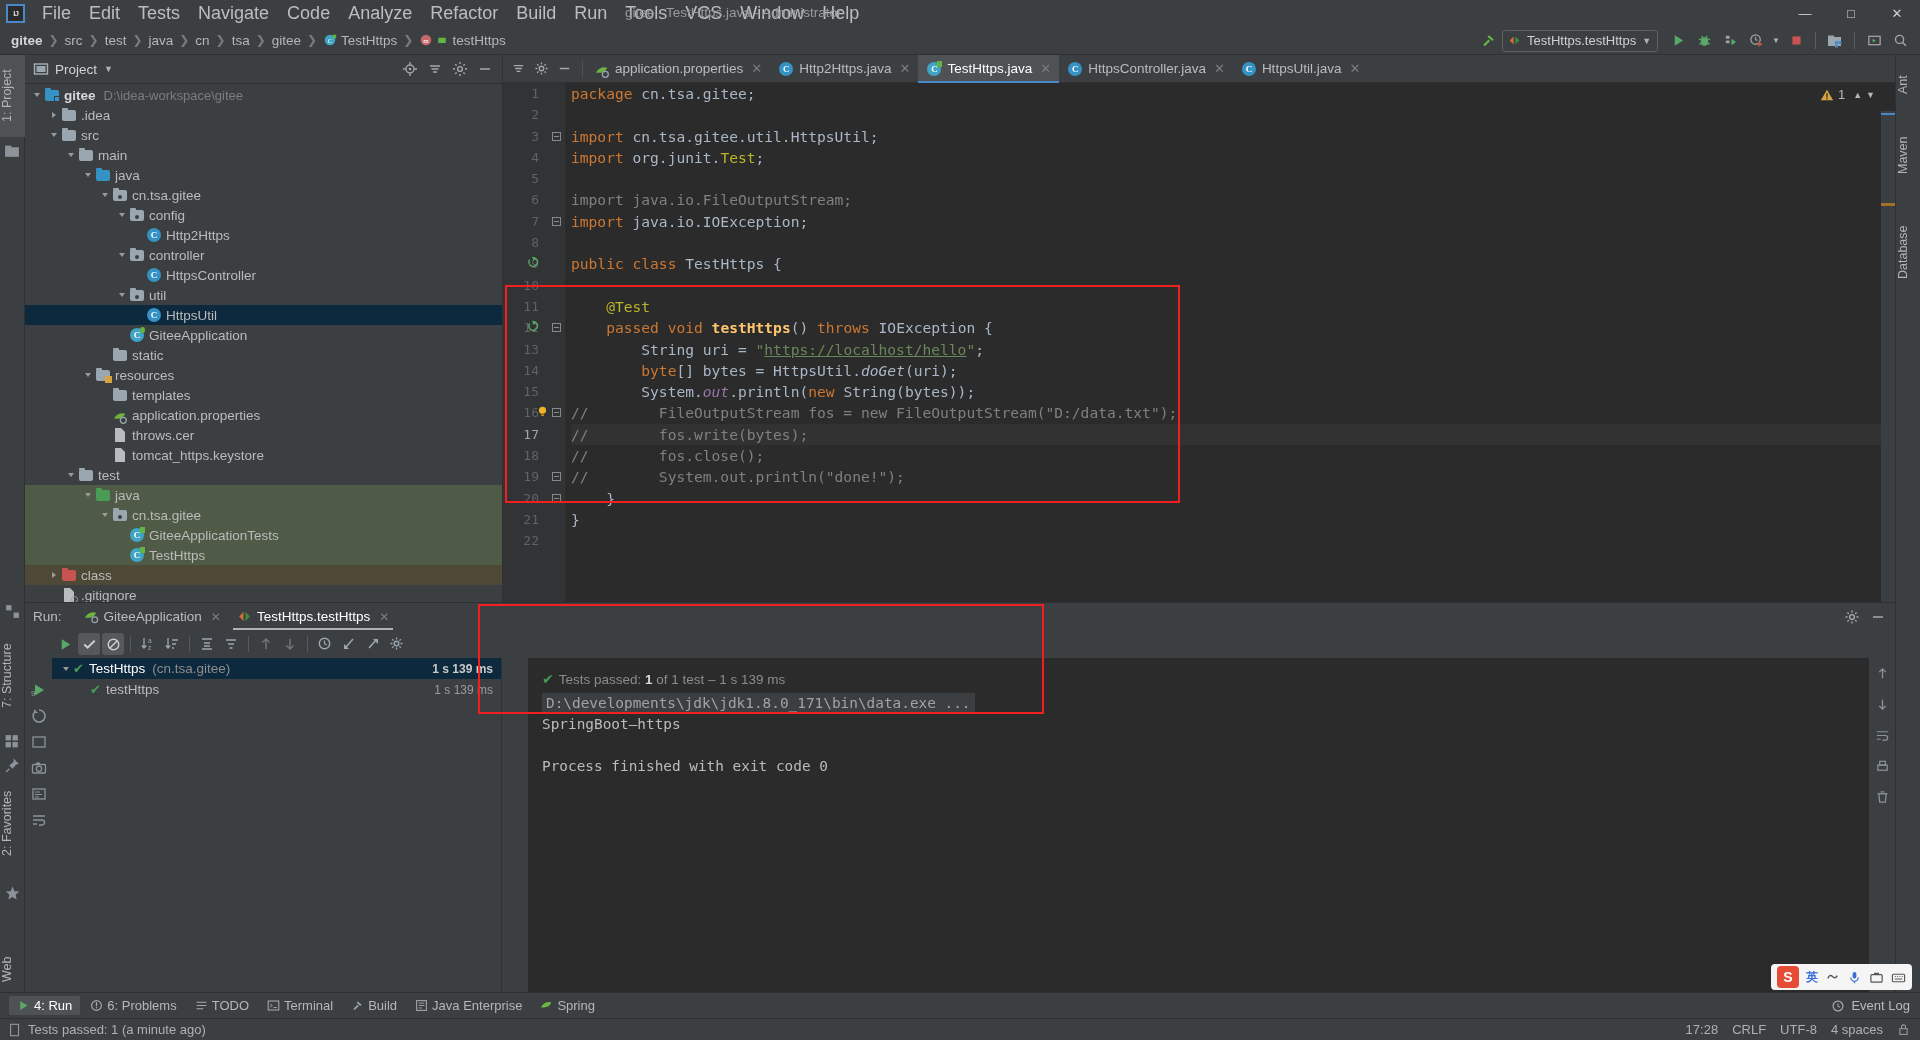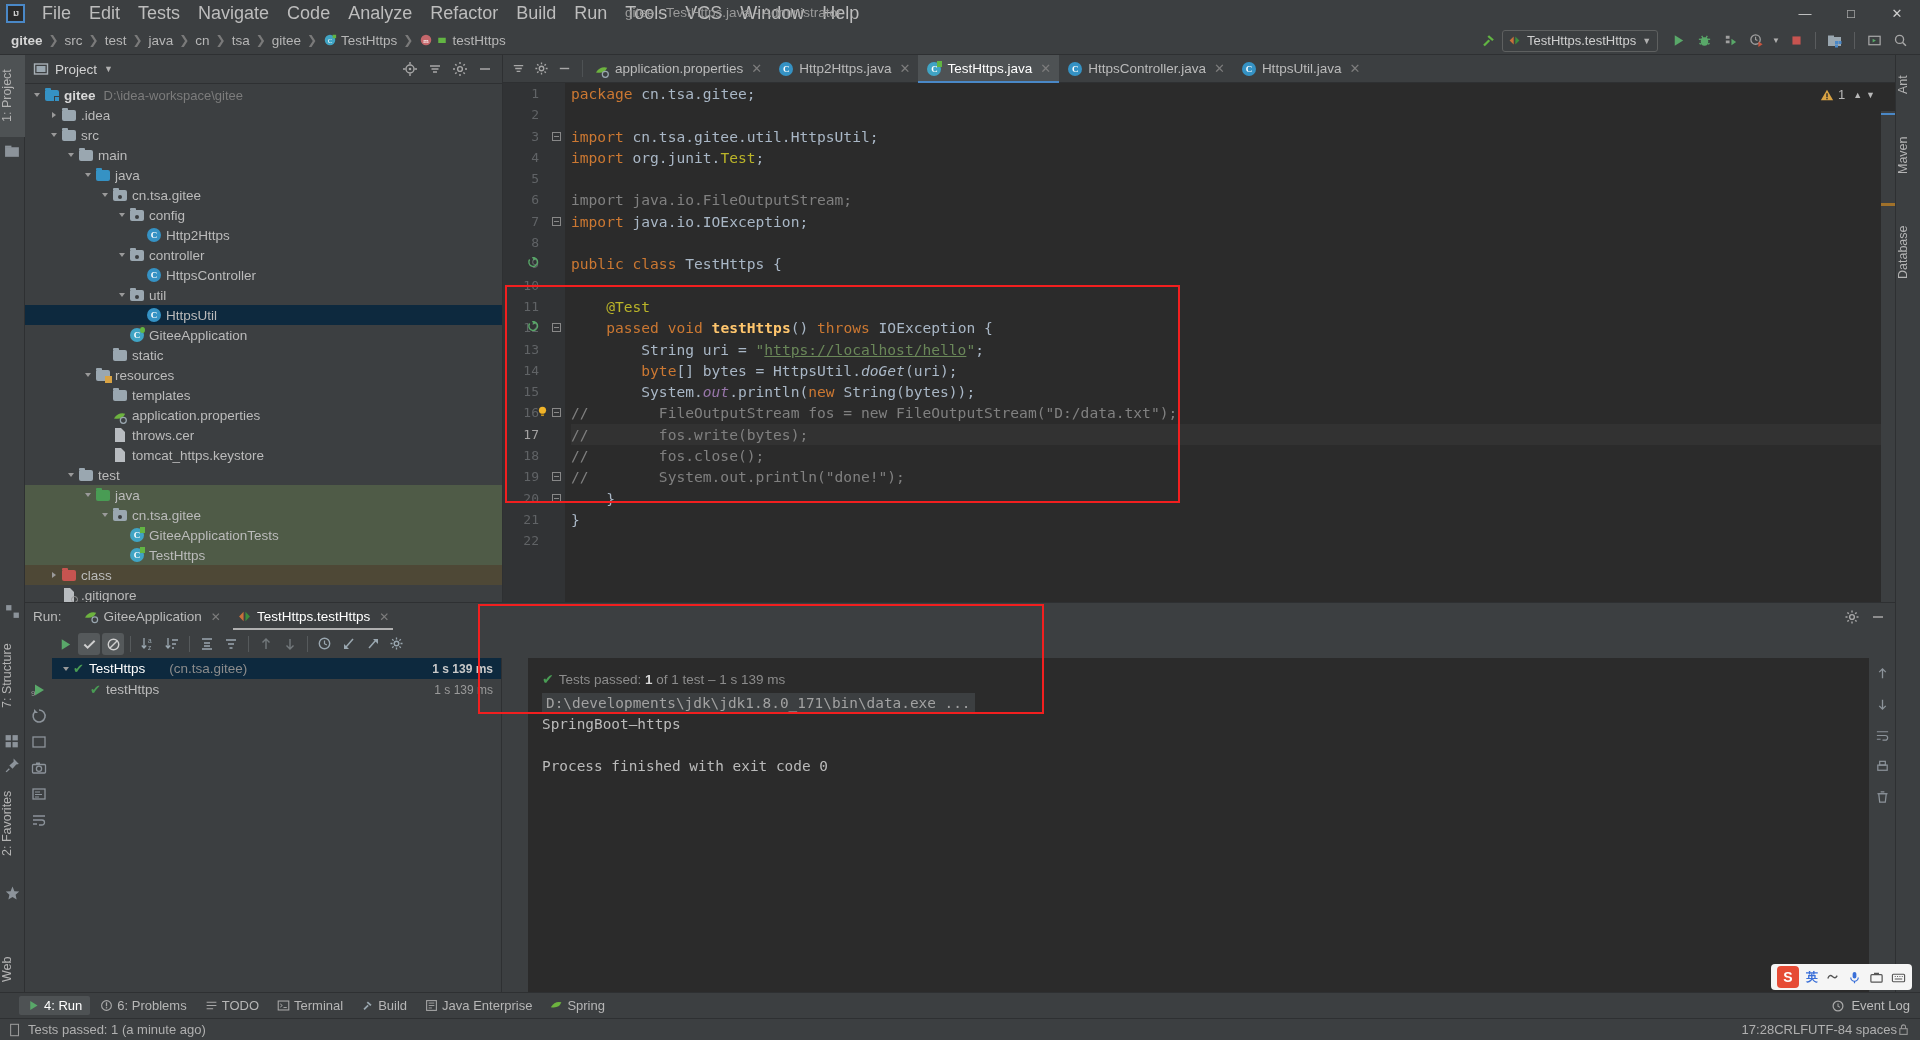--- a/index.html
+++ b/index.html
@@ -244,21 +244,21 @@
   }
   .twbtn { display:flex; align-items:center; gap:4px; padding:2px 8px; margin:0 1px; font-size:13px; color:#b6b6b6; border-radius:2px;}
   .twbtn.active { background:#4e5254; color:#ffffff;}
   .twbar-right { margin-left:auto; display:flex; align-items:center; gap:6px; padding-right:10px;}
 
   .statusbar {
     position:absolute; left:0; right:0; bottom:0; height:22px; background:#3c3f41;
     display:flex; align-items:center; font-size:13px; color:#b0b0b0;
     border-top:1px solid #2e3032;
   }
-  .sb-right { margin-left:auto; display:flex; align-items:center; padding-right:10px;}
+  .sb-right { margin-left:auto; display:flex; align-items:center; gap:14px; padding-right:10px;}
 
   
   .ime {
     position:absolute; right:8px; bottom:50px; height:26px; display:flex; align-items:center;
     background:#f5f5f5; border-radius:4px; padding:0 6px; gap:7px; color:#333; font-size:12px;
   }
   .ime-logo { width:22px; height:22px; background:#e64b35; border-radius:4px; color:#fff;
               display:flex; align-items:center; justify-content:center; font-size:14px; font-weight:bold;}
   svg { display:block; }
 </style>
@@ -1058,21 +1058,21 @@
               </svg>
           </div>
         </div>
 
         <div class="run-split">
           <div class="testtree" id="test-tree">
               <div class="ttrow sel">
                 <span class="arrow open" style="margin-left: 8px;"></span>
                 <span class="check">✔</span>
                 <span>TestHttps</span>
-                <span style="color: rgb(140, 140, 140); margin-left: 24px;">(cn.tsa.gitee)</span>
+                <span style="color: rgb(140, 140, 140); margin-left: 7px;">(cn.tsa.gitee)</span>
                 <span class="dur">1 s 139 ms</span>
               </div>
               <div class="ttrow">
                 <span class="arrow none" style="margin-left: 25px;"></span>
                 <span class="check">✔</span>
                 <span>testHttps</span>
                 <span class="dur">1 s 139 ms</span>
               </div>
             </div>
           <div class="console">
@@ -1104,21 +1104,21 @@
             </div>
           </div>
         </div>
       </div>
     </div>
   </div>
 
   <div class="redbox-run"></div>
 
   <div class="twbar">
-    <div id="tw-buttons" style="display:flex;align-items:center;padding-left:18px;">
+    <div id="tw-buttons" style="display:flex;align-items:center;padding-left:8px;">
         <div class="twbtn active">
           <span style="display: inline-flex; align-items: center;">
             <svg width="13" height="13" viewBox="0 0 16 16">
               <path d="M4 2.5 L13 8 L4 13.5 Z" fill="#59a869"></path>
             </svg>
           </span>
           <span>4: Run</span>
         </div>
         <div class="twbtn">
           <span style="display: inline-flex; align-items: center;">

